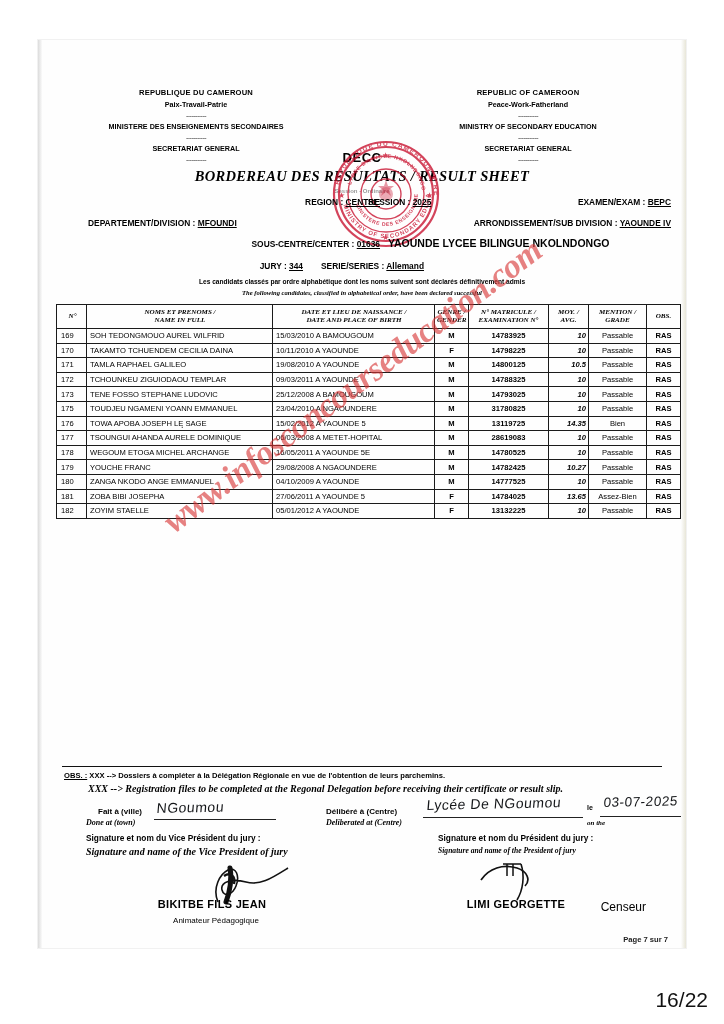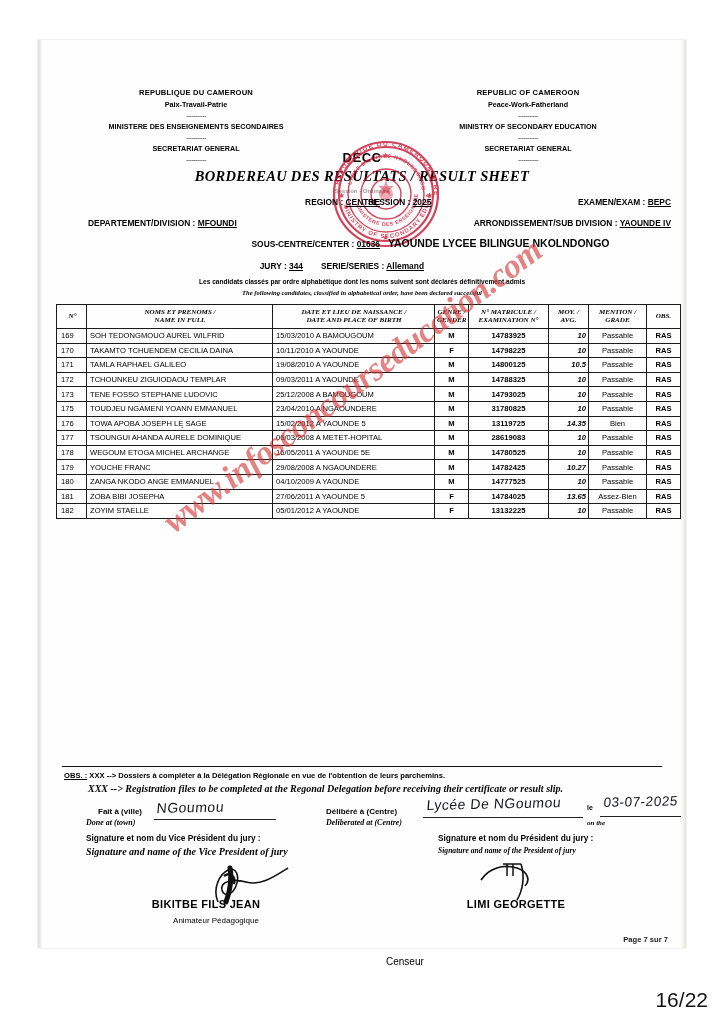--- a/index.html
+++ b/index.html
@@ -182,24 +182,24 @@
   .hw-date   { position: absolute; top: 755px; left: 565px; font-size: 13.5px; }
   .hw-ul-town   { position: absolute; top: 779px; left: 116px; width: 122px; border-bottom: 1.2px solid #222; }
   .hw-ul-centre { position: absolute; top: 777px; left: 385px; width: 160px; border-bottom: 1.2px solid #222; }
   .hw-ul-date   { position: absolute; top: 776px; left: 562px; width: 86px; border-bottom: 1.2px solid #222; }
 
   .vp-title  { position: absolute; top: 793px; left: 48px;  font-size: 8.3px; font-weight: bold; }
   .vp-title2 { position: absolute; top: 806px; left: 48px;  font-size: 10px; font-weight: bold; font-style: italic; font-family:"Liberation Serif",serif;text-align:center; }
   .p-title   { position: absolute; top: 793px; left: 400px; font-size: 8.3px; font-weight: bold; }
   .p-title2  { position: absolute; top: 806px; left: 400px; font-size: 7.6px; font-weight: bold; font-style: italic; font-family:"Liberation Serif",serif; }
 
-  .vp-name  { position: absolute; top: 858px; left: 38px;  width: 260px; text-align: center; font-size: 11px; font-weight: bold; letter-spacing: .3px; }
+  .vp-name  { position: absolute; top: 858px; left: 44px;  width: 260px; text-align: center; font-size: 11px; font-weight: bold; letter-spacing: .3px; }
   .vp-role  { position: absolute; top: 876px; left: 48px;  width: 260px; text-align: center; font-size: 8px; }
   .p-name   { position: absolute; top: 858px; left: 348px; width: 260px; text-align: center; font-size: 11px; font-weight: bold; letter-spacing: .3px; }
-  .p-role   { position: absolute; top: 916px; left: 348px; width: 260px; text-align: left; font-size: 10px; }
+  .p-role   { position: absolute; top: 860px; left: 348px; width: 260px; text-align: right; font-size: 12px; }
 
   .sig-scribble { position: absolute; }
   .pagecount {
     position: absolute; top: 895px; left: 0; width: 630px;
     text-align: right; font-size: 7.6px; font-weight: bold; color: #222;
   }
 
   
   #stamp {
     position: absolute;

